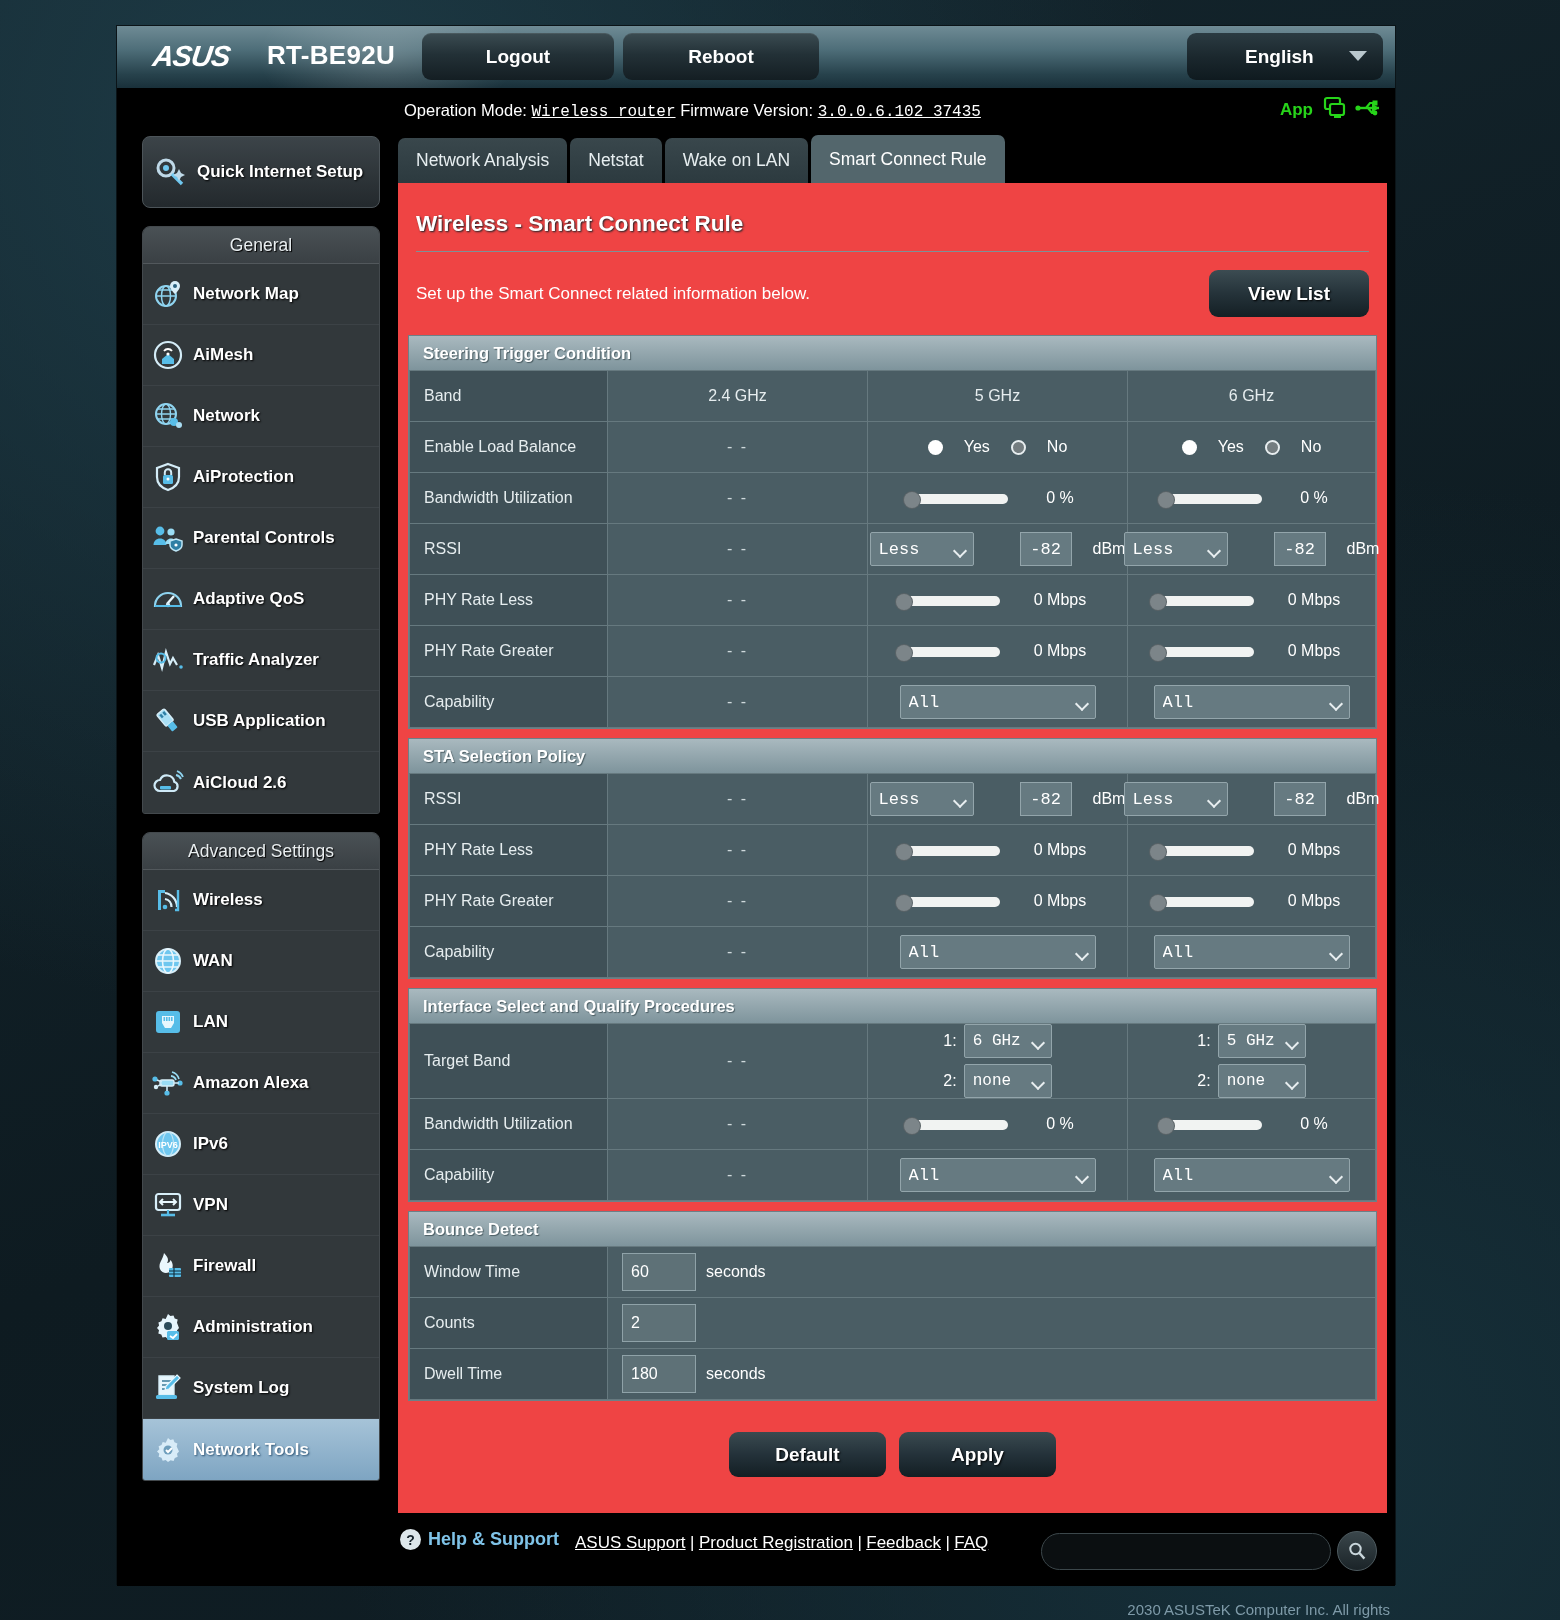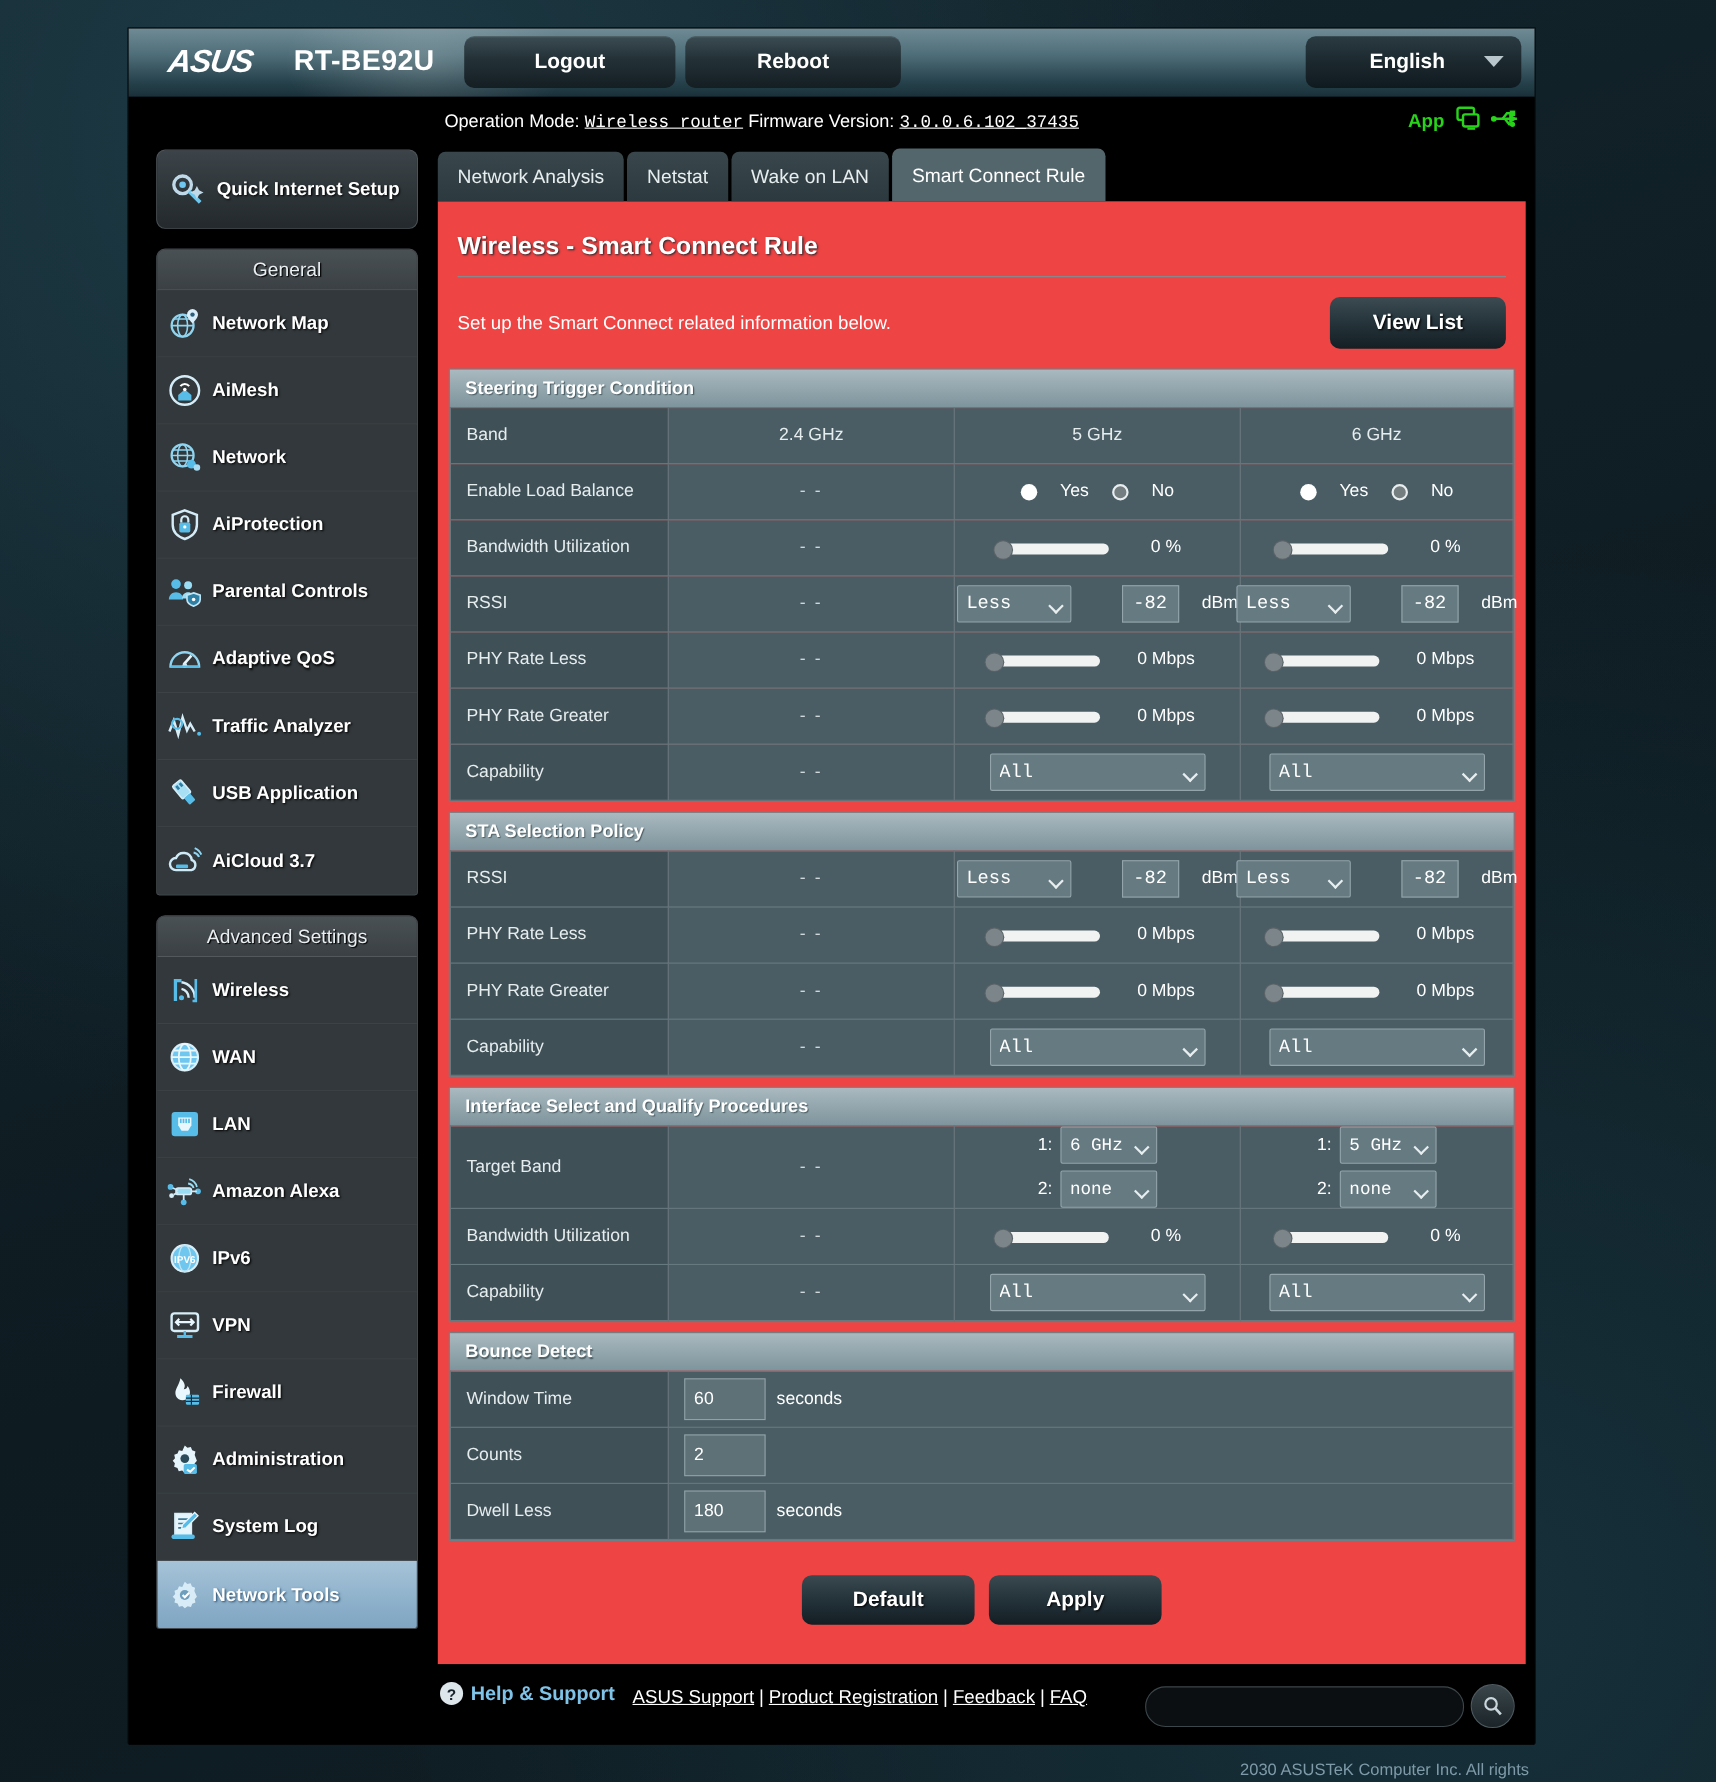--- a/index.html
+++ b/index.html
@@ -453,21 +453,21 @@
 
         <div class="mitem">
           <span class="ico">
             <svg width="32" height="28" viewBox="0 0 32 28">
               <path d="M8 22a5.5 5.5 0 0 1 0-11 7.5 7.5 0 0 1 14.3 1.8A4.8 4.8 0 0 1 22 22z" fill="none" stroke="#cfeaf7" stroke-width="2.2"></path>
               <rect x="8" y="17" width="11" height="3.4" rx="1" fill="#57bde8"></rect>
               <path d="M24 6a7 7 0 0 1 5 4" stroke="#8fd4f0" stroke-width="2" fill="none"></path>
               <path d="M25 2a11 11 0 0 1 6 6" stroke="#8fd4f0" stroke-width="1.8" fill="none"></path>
             </svg>
           </span>
-          <span class="t">AiCloud 3.7</span>
+          <span class="t">AiCloud 2.6</span>
         </div>
       </div>
 
       <div class="menugroup">
         <div class="grouphdr">Advanced Settings</div>
 
         <div class="mitem">
           <span class="ico">
             <svg width="30" height="30" viewBox="0 0 30 30">
               <path d="M5 5h7v3H8v17H5z" fill="#57bde8"></path>
@@ -919,21 +919,21 @@
             <tr>
               <td class="lbl">Counts</td>
               <td class="wide">
                 <div class="bdleft">
                   <input class="num2" value="2" style="">
                   <span class="unit"></span>
                 </div>
               </td>
             </tr>
             <tr>
-              <td class="lbl">Dwell Less</td>
+              <td class="lbl">Dwell Time</td>
               <td class="wide">
                 <div class="bdleft">
                   <input class="num2" value="180" style="">
                   <span class="unit">seconds</span>
                 </div>
               </td>
             </tr>
           </tbody>
             </table>
         </div>

